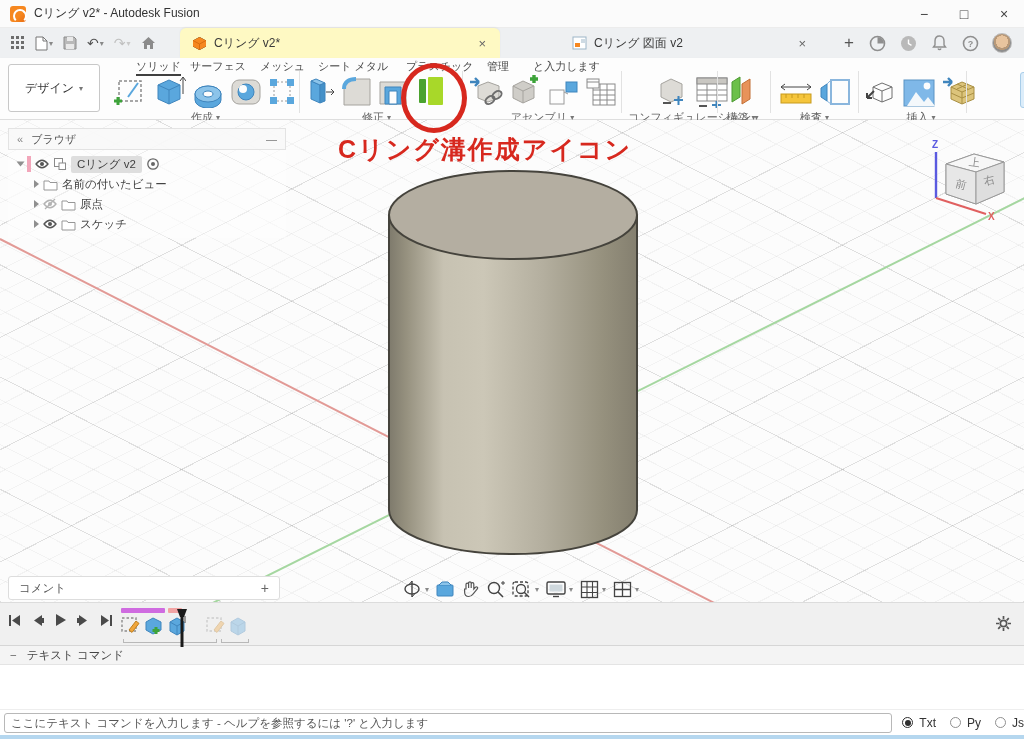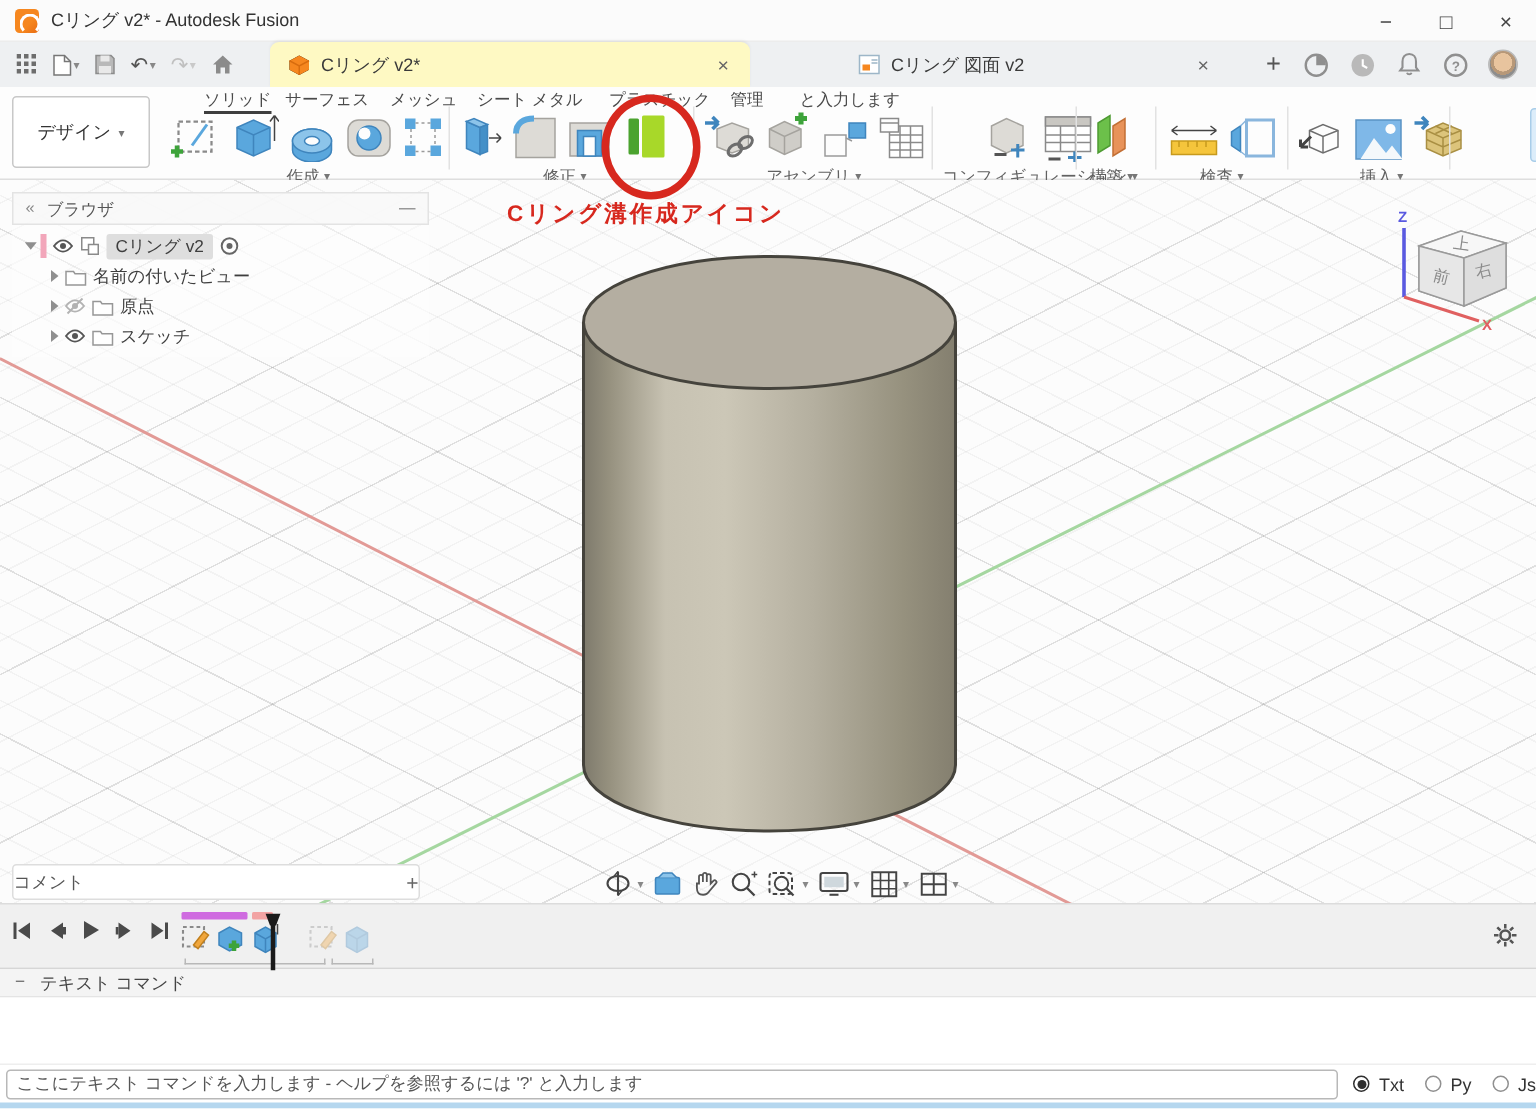--- a/index.html
+++ b/index.html
@@ -35,21 +35,21 @@
   .rtab.active::after{content:"";position:absolute;left:0;right:0;bottom:-2px;height:2.5px;background:#3f3f3f;}
   .tgroup{position:absolute;top:15px;display:flex;flex-direction:column;align-items:center;}
   .tg-icons{display:flex;align-items:flex-end;gap:5px;height:35px;}
   .tg-label{margin-top:2px;font-size:11px;color:#616161;white-space:nowrap;display:flex;gap:3px;align-items:center;}
   .tg-label .dd{font-size:8px;color:#777;}
   .tbtn{display:flex;align-items:center;justify-content:center;}
   .tb-div{position:absolute;top:13px;width:1px;height:42px;background:#e2e2e2;}
   .sel-chip{background:#dcedfa;border:1px solid #a8cde9;border-radius:3px;padding:2px;}
   
   .red-circle{position:absolute;left:401px;top:63px;width:66px;height:70px;border:5px solid #d7281e;border-radius:50%;z-index:50;pointer-events:none;}
-  .red-label{position:absolute;left:338px;top:133px;z-index:50;font-size:15px;font-weight:bold;color:#d7281e;letter-spacing:2px;white-space:nowrap;}
+  .red-label{position:absolute;left:338px;top:133px;z-index:50;font-size:25px;font-weight:bold;color:#d7281e;letter-spacing:2px;white-space:nowrap;}
   
   .viewport{position:absolute;left:0;top:120px;width:1024px;height:482px;background-color:#fcfcfc;overflow:hidden;
     background-image:
       repeating-linear-gradient(27deg, rgba(70,70,70,.11) 0 1px, transparent 1px 100px),
       repeating-linear-gradient(333deg, rgba(70,70,70,.11) 0 1px, transparent 1px 100px),
       repeating-linear-gradient(27deg, rgba(70,70,70,.05) 0 1px, transparent 1px 20px),
       repeating-linear-gradient(333deg, rgba(70,70,70,.05) 0 1px, transparent 1px 20px);}
   .axis{position:absolute;height:1.6px;width:1500px;transform-origin:0 50%;}
   .axis-red{left:0;top:118px;background:#e29a96;transform:rotate(27deg);}
   .axis-green{left:0;top:588px;background:#a5d7a0;transform:rotate(-26.5deg);}
@@ -58,21 +58,21 @@
   .br-head{height:22px;background:rgba(248,248,248,.92);border:1px solid #e3e3e3;display:flex;align-items:center;padding:0 8px;gap:8px;font-size:11px;color:#555;}
   .br-head .min{margin-left:auto;color:#777;}
   .br-body{padding:4px 0;background:rgba(255,255,255,.45);}
   .trow{height:20px;display:flex;align-items:center;gap:4px;font-size:11.5px;color:#3e3e3e;}
   .chev{width:0;height:0;border-left:5px solid #8f8f8f;border-top:4px solid transparent;border-bottom:4px solid transparent;flex:none;}
   .chev.down{transform:rotate(90deg);}
   .pinkbar{width:4px;height:16px;background:#f2a6ba;flex:none;}
   .chip{background:#dedede;padding:1px 6px;border-radius:2px;}
   .ticon{flex:none;display:flex;}
   
-  .comments{position:absolute;left:8px;top:456px;width:272px;height:24px;background:#fff;border:1px solid #ddd;border-radius:3px;display:flex;align-items:center;padding:0 0;font-size:11.5px;color:#555;}
+  .comments{position:absolute;left:8px;top:456px;width:272px;height:24px;background:#fff;border:1px solid #ddd;border-radius:3px;display:flex;align-items:center;padding:0 10px;font-size:11.5px;color:#555;}
   .comments .plus{margin-left:auto;font-size:14px;color:#666;}
   .navbar{position:absolute;left:402px;top:456px;height:26px;display:flex;align-items:center;gap:7px;}
   .nav-ic{display:flex;align-items:center;gap:2px;color:#444;}
   
   .viewcube{position:absolute;left:922px;top:14px;}
   
   .timeline{position:absolute;left:0;top:602px;width:1024px;height:43px;background:#f0f0f0;border-top:1px solid #dcdcdc;}
   .play-ctrls{position:absolute;left:8px;top:10px;display:flex;gap:10px;align-items:center;}
   .tl-colorbar{position:absolute;top:5px;height:5px;border-radius:1px;}
   .tl-items{position:absolute;left:120px;top:11px;display:flex;gap:3px;align-items:flex-start;}

